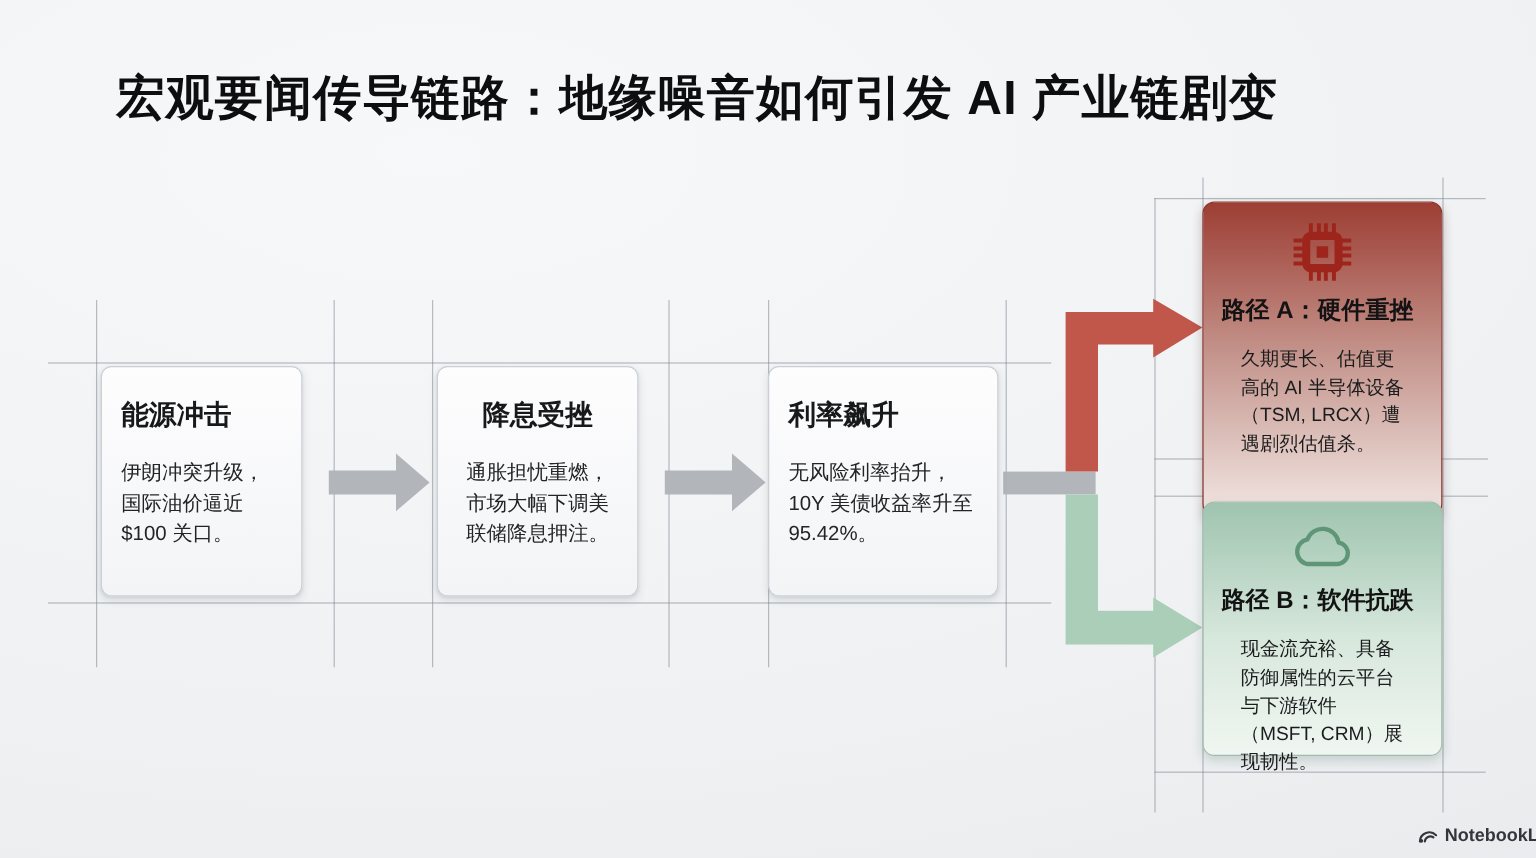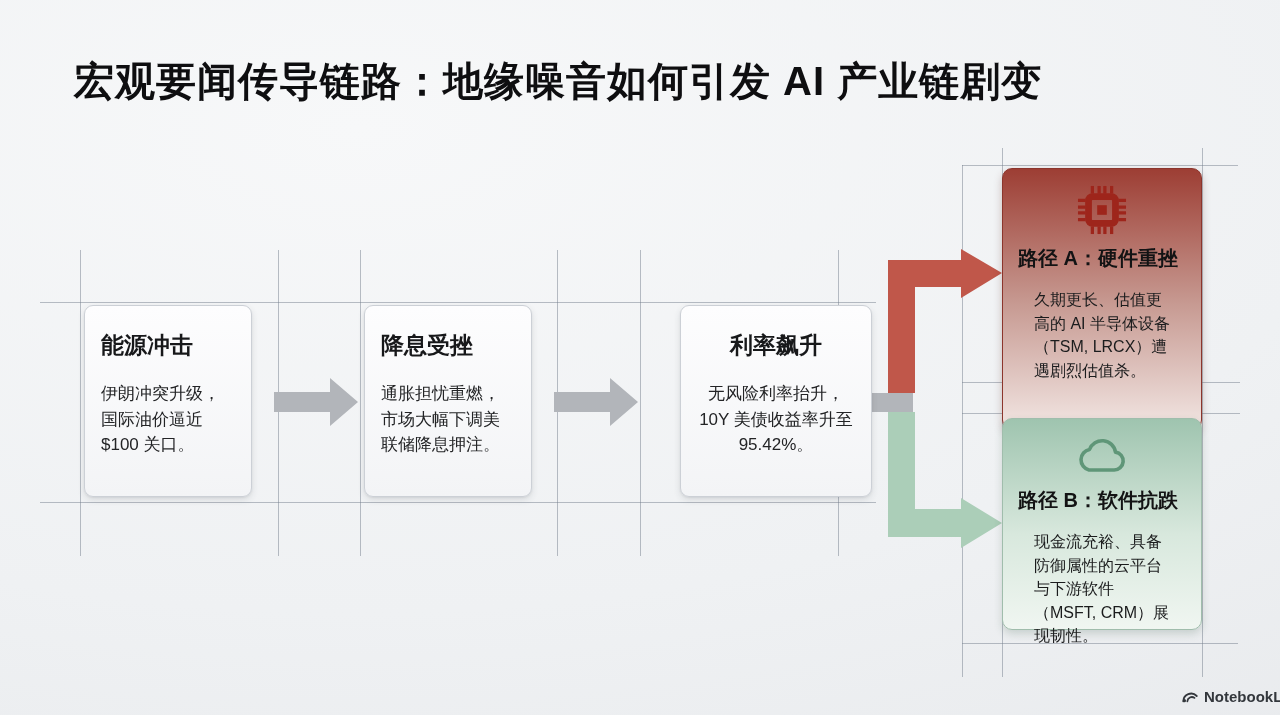--- a/index.html
+++ b/index.html
@@ -8,21 +8,21 @@
     background: radial-gradient(150% 130% at 28% 18%, #f7f8f9 0%, #eff1f3 52%, #e5e7ea 100%);
     font-family:"Liberation Sans", sans-serif;
   }
   .gline { position:absolute; background:rgba(118,128,141,0.50); z-index:1; }
   .hline { height:1px; }
   .vline { width:1px; }
 
   .arrow-layer { position:absolute; left:0; top:0; z-index:2; pointer-events:none; }
 
   .page-title {
-    position:absolute; left:74px; top:54px; margin:0;
+    position:absolute; left:97px; top:54px; margin:0;
     font-size:40px; font-weight:800; letter-spacing:1px; color:#0e0e10; z-index:4;
   }
 
   .step {
     position:absolute; top:305px; width:168px; height:192px; box-sizing:border-box;
     background:linear-gradient(180deg,#fdfdfe 0%,#f3f4f6 100%);
     border:1px solid #ccd0d6; border-radius:9px;
     box-shadow:0 3px 7px rgba(50,55,65,0.12), 0 1px 2px rgba(50,55,65,0.08);
     padding:20px 16px; z-index:3;
   }
@@ -83,25 +83,25 @@
     <path fill="#c0574a" d="M888,260 L961,260 L961,249 L1002,273 L961,298 L961,287 L915,287 L915,393 L888,393 Z"></path>
     <path fill="#abceb8" d="M888,412 L915,412 L915,509 L961,509 L961,498 L1002,523 L961,548 L961,537 L888,537 Z"></path>
   </svg>
 
   <h1 class="page-title">宏观要闻传导链路：地缘噪音如何引发 AI 产业链剧变</h1>
 
   <div class="step" style="left:84px;">
     <h3>能源冲击</h3>
     <p>伊朗冲突升级，国际油价逼近 $100 关口。</p>
   </div>
-  <div class="step" style="left:364px;">
+  <div class="step" style="left:364px;text-align:center;">
     <h3>降息受挫</h3>
     <p>通胀担忧重燃，市场大幅下调美联储降息押注。</p>
   </div>
-  <div class="step" style="left:680px;width:192px;text-align:center;">
+  <div class="step" style="left:640px;width:192px;">
     <h3>利率飙升</h3>
     <p>无风险利率抬升，10Y 美债收益率升至 95.42%。</p>
   </div>
 
   <div class="path-card path-a">
     <svg class="path-icon" width="50" height="50" viewBox="0 0 52 52">
       <g stroke="#9e251b" stroke-width="3.4" stroke-linecap="butt">
         <line x1="16" y1="1" x2="16" y2="9"></line>
           <line x1="23" y1="1" x2="23" y2="9"></line>
         <line x1="29" y1="1" x2="29" y2="9"></line>

